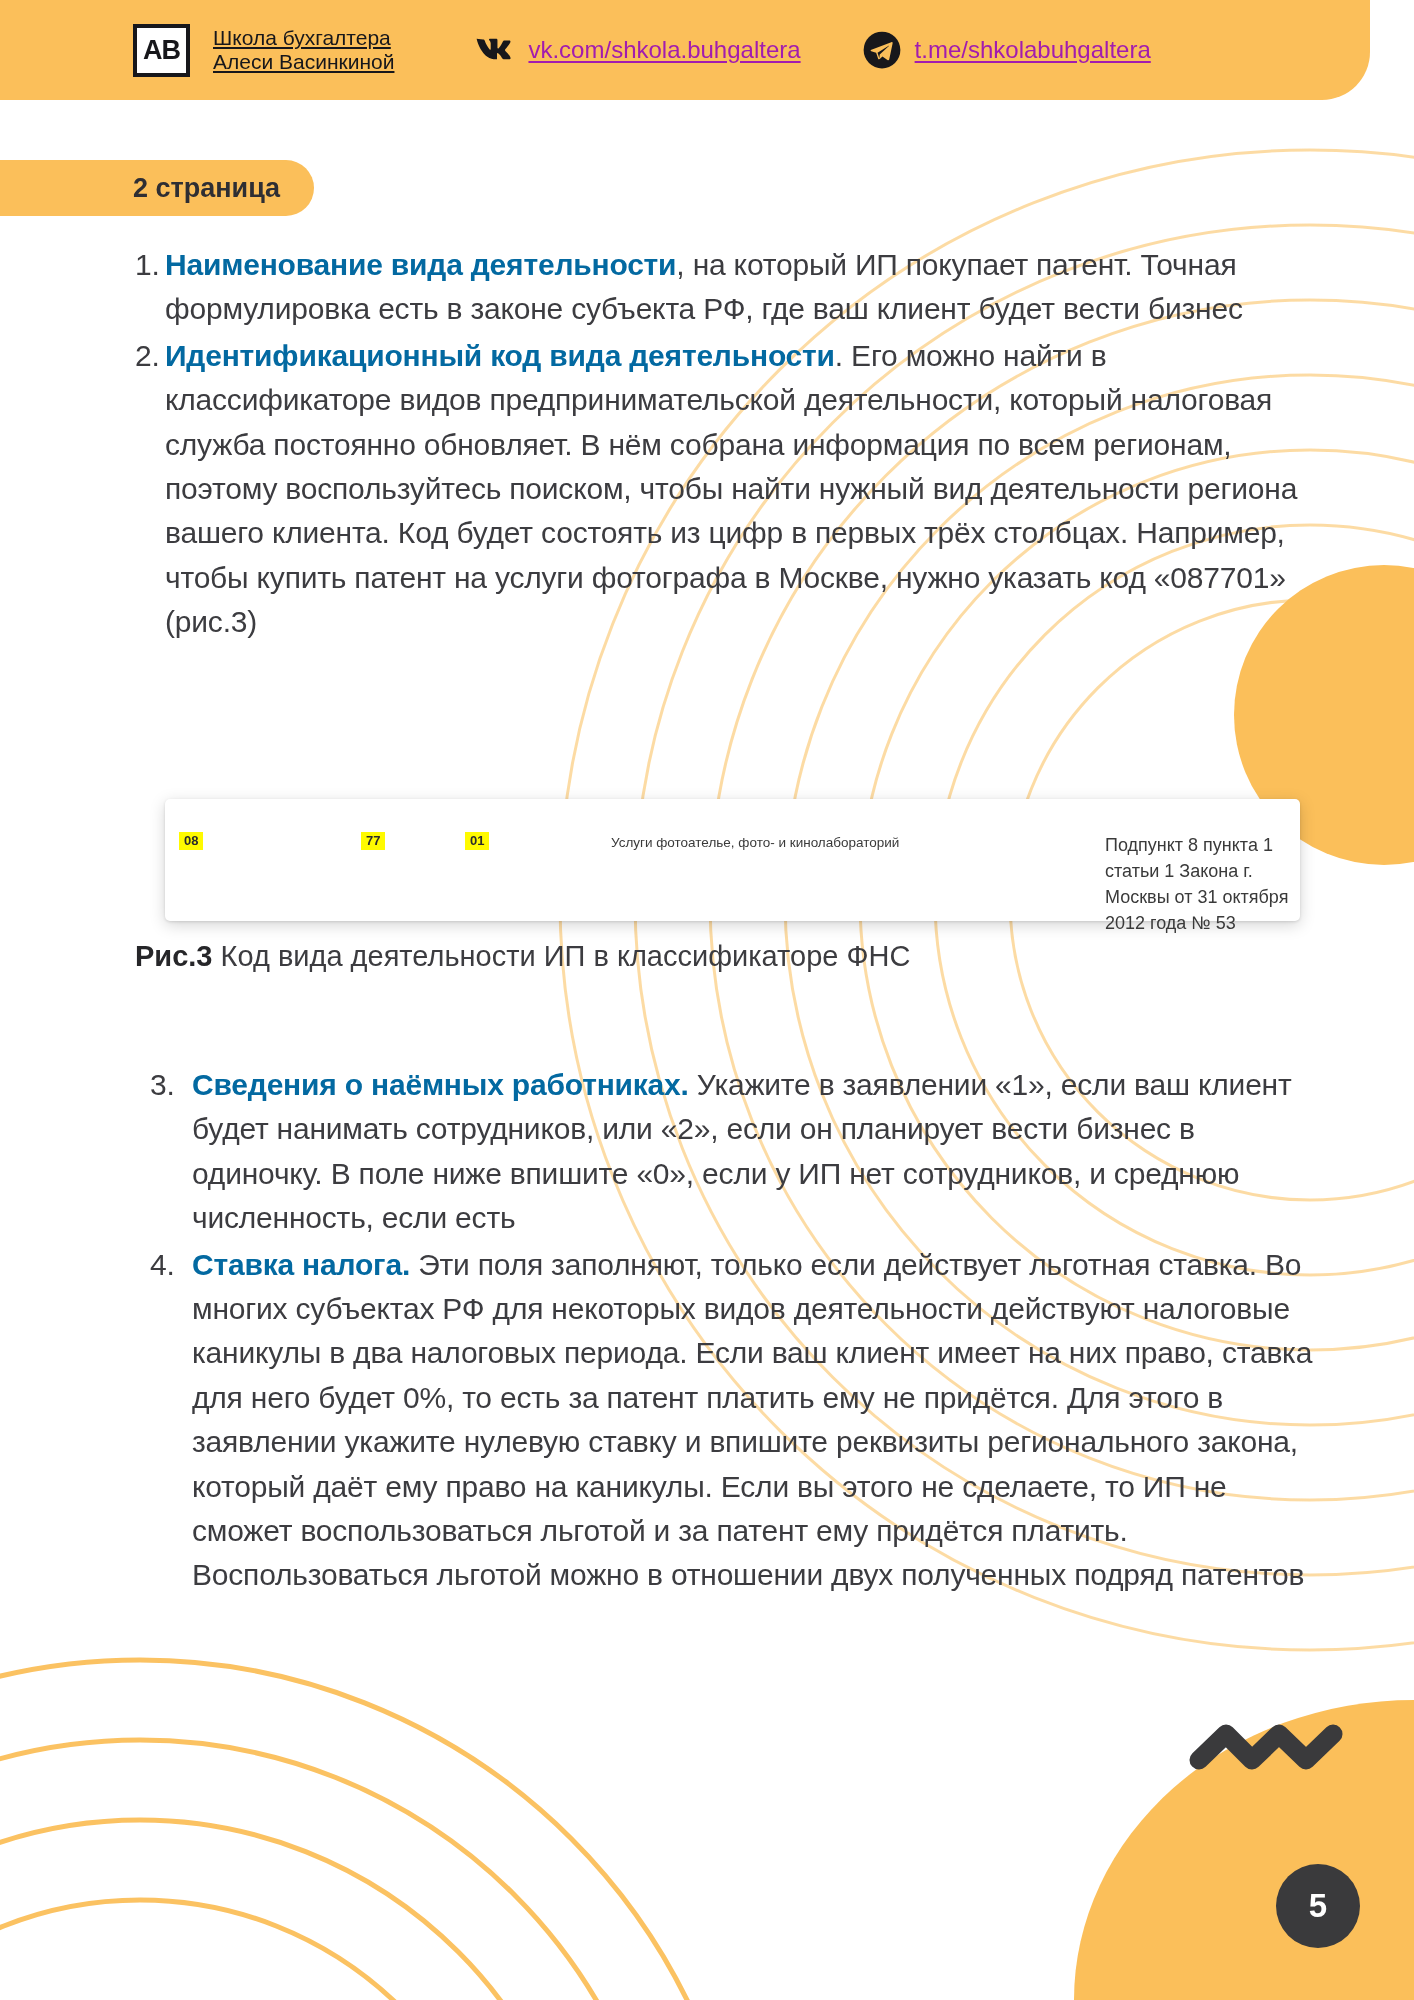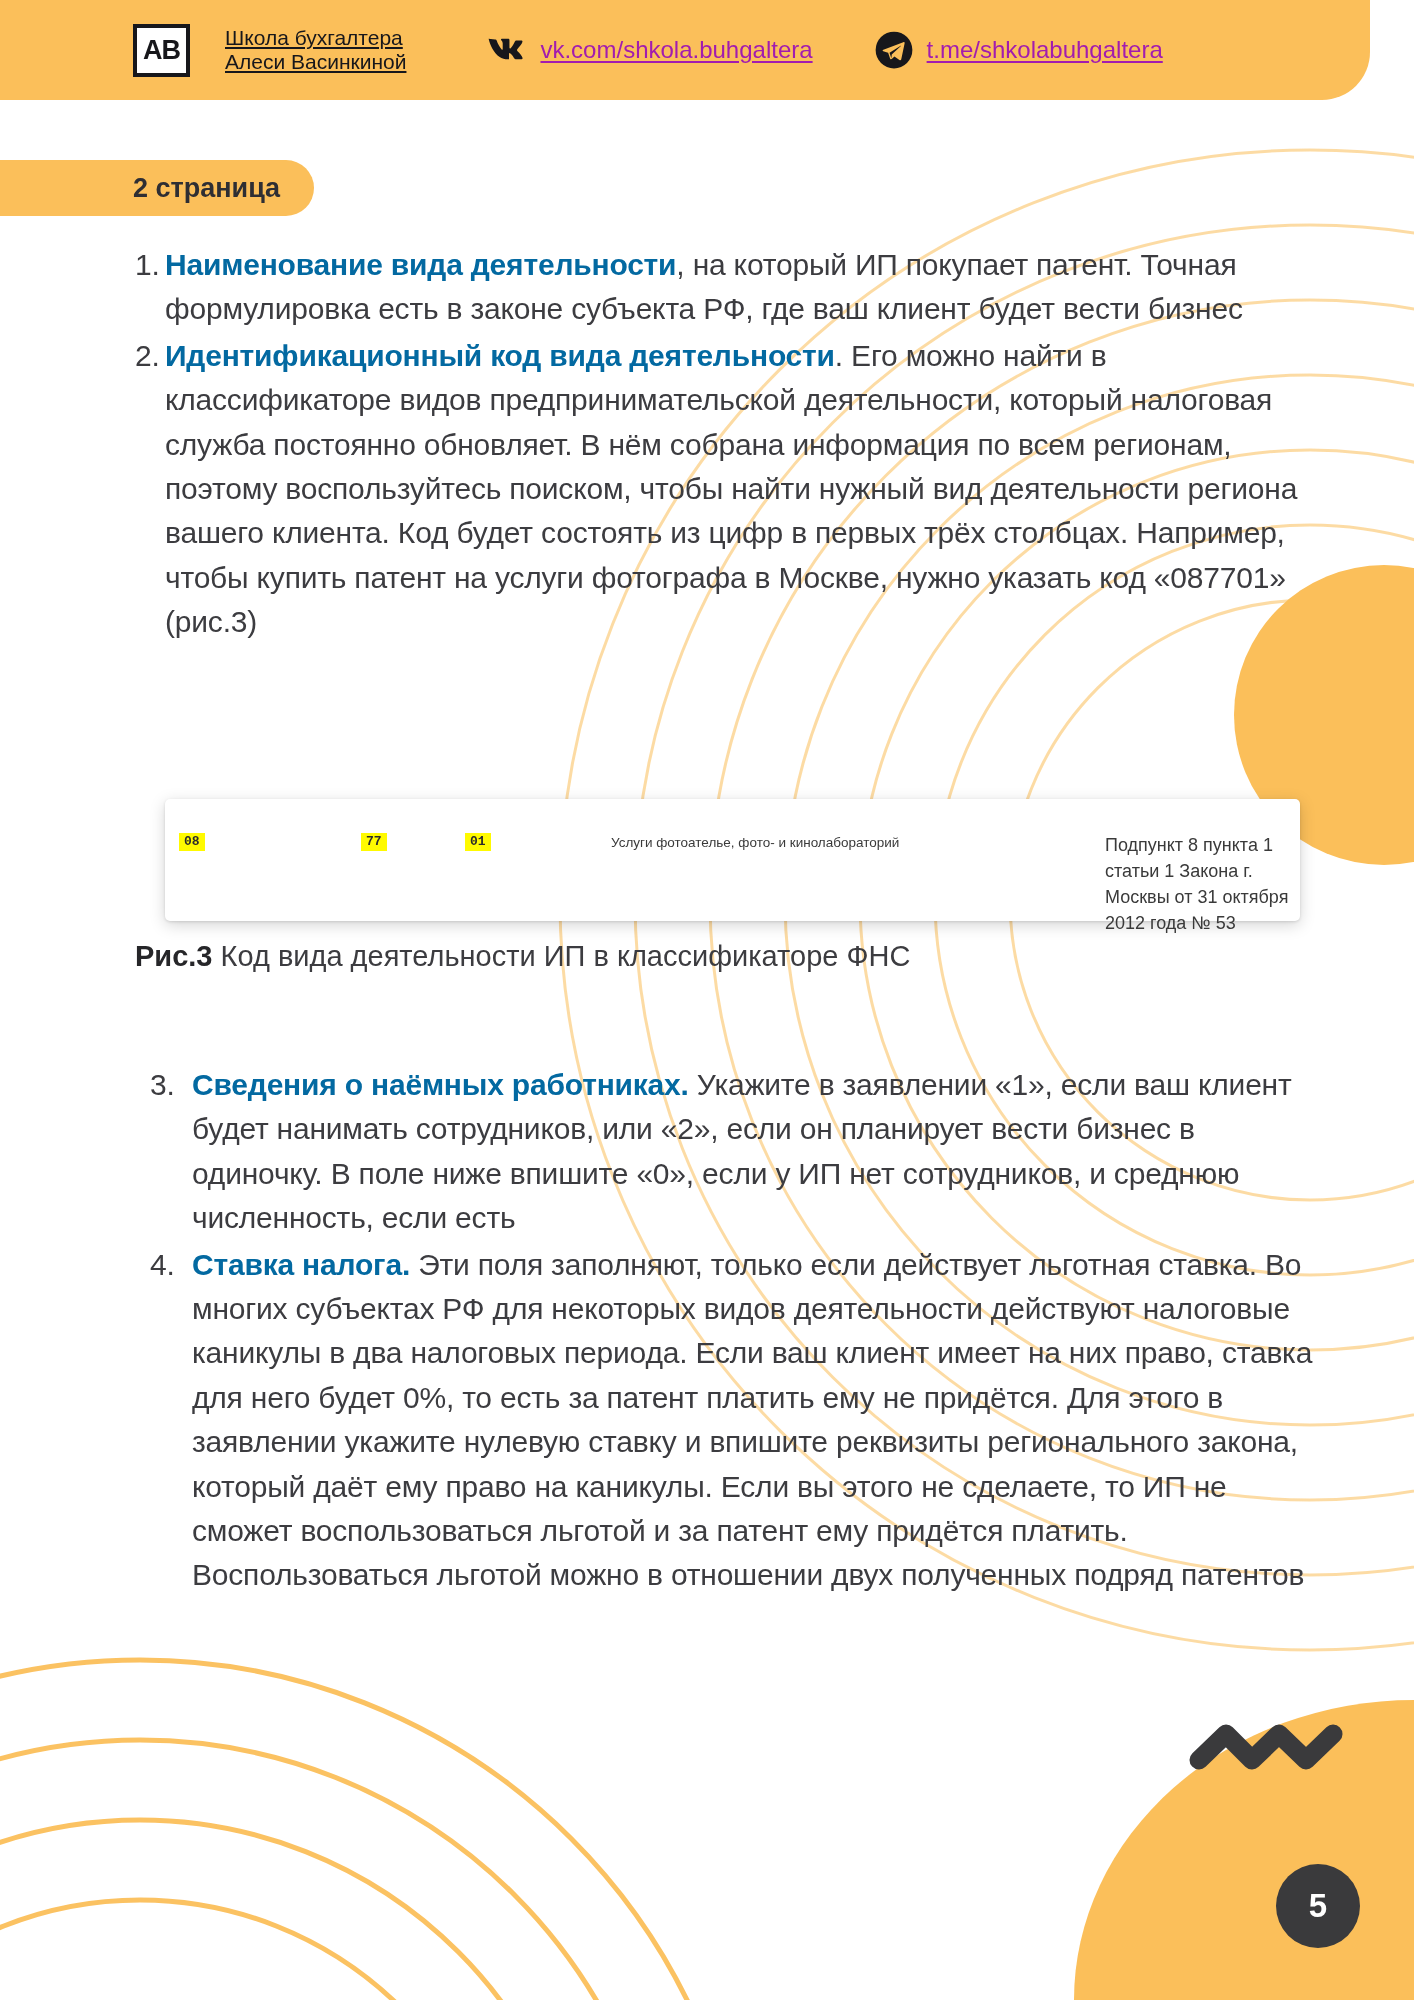--- a/index.html
+++ b/index.html
@@ -23,21 +23,21 @@
     background:#fbbf5a;
     border-top-left-radius:100% 100%;
   }
 
   
   .header{
     position:absolute;top:0;left:0;width:1370px;height:100px;
     background:#fbbf5a;border-bottom-right-radius:48px;
     display:flex;align-items:center;z-index:3;
   }
-  .brand{display:flex;align-items:center;margin-left:133px;gap:12px;}
+  .brand{display:flex;align-items:center;margin-left:133px;}
   .brand-logo{
     width:57px;height:53px;background:#ffffff;border:4px solid #17171b;
     display:flex;align-items:center;justify-content:center;
     font-weight:bold;font-size:27px;color:#17171b;letter-spacing:-1px;
     font-family:"Liberation Sans",sans-serif;flex:none;
   }
   .brand-text{
     margin-left:23px;font-size:21px;line-height:1.15;color:#17171b;
     text-decoration:underline;text-underline-offset:2px;white-space:nowrap;
   }
@@ -80,21 +80,21 @@
   
   .figure{
     position:absolute;top:799px;left:165px;width:1135px;height:122px;
     background:#ffffff;border-radius:5px;
     box-shadow:0 4px 16px rgba(0,0,0,0.17), 0 1px 3px rgba(0,0,0,0.12);
     z-index:2;
   }
   .fig-inner{position:absolute;inset:0;}
   .fig-cell{position:absolute;font-size:13px;color:#2b2b2b;
     font-family:"Liberation Sans",sans-serif;white-space:nowrap;}
-  .hl{background:#fffa00;padding:1px 5px 2px 5px;font-weight:600;font-size:13px;font-family:Liberation Mono, monospace;}
+  .hl{background:#fffa00;padding:1px 5px 2px 5px;font-weight:600;font-size:13px;}
   .fig-c1{left:14px;top:34px;}
   .fig-c2{left:196px;top:34px;}
   .fig-c3{left:300px;top:34px;}
   .fig-desc{left:418px;top:36px;font-size:13.5px;color:#3a3a3a;margin-left:28px;}
   .fig-ref{left:940px;top:33px;font-size:18px;line-height:1.45;color:#3a3a3a;
     white-space:normal;width:190px;}
 
   .fig-caption{
     position:absolute;top:940px;left:135px;font-size:29px;color:#3c3c40;
     z-index:2;white-space:nowrap;

